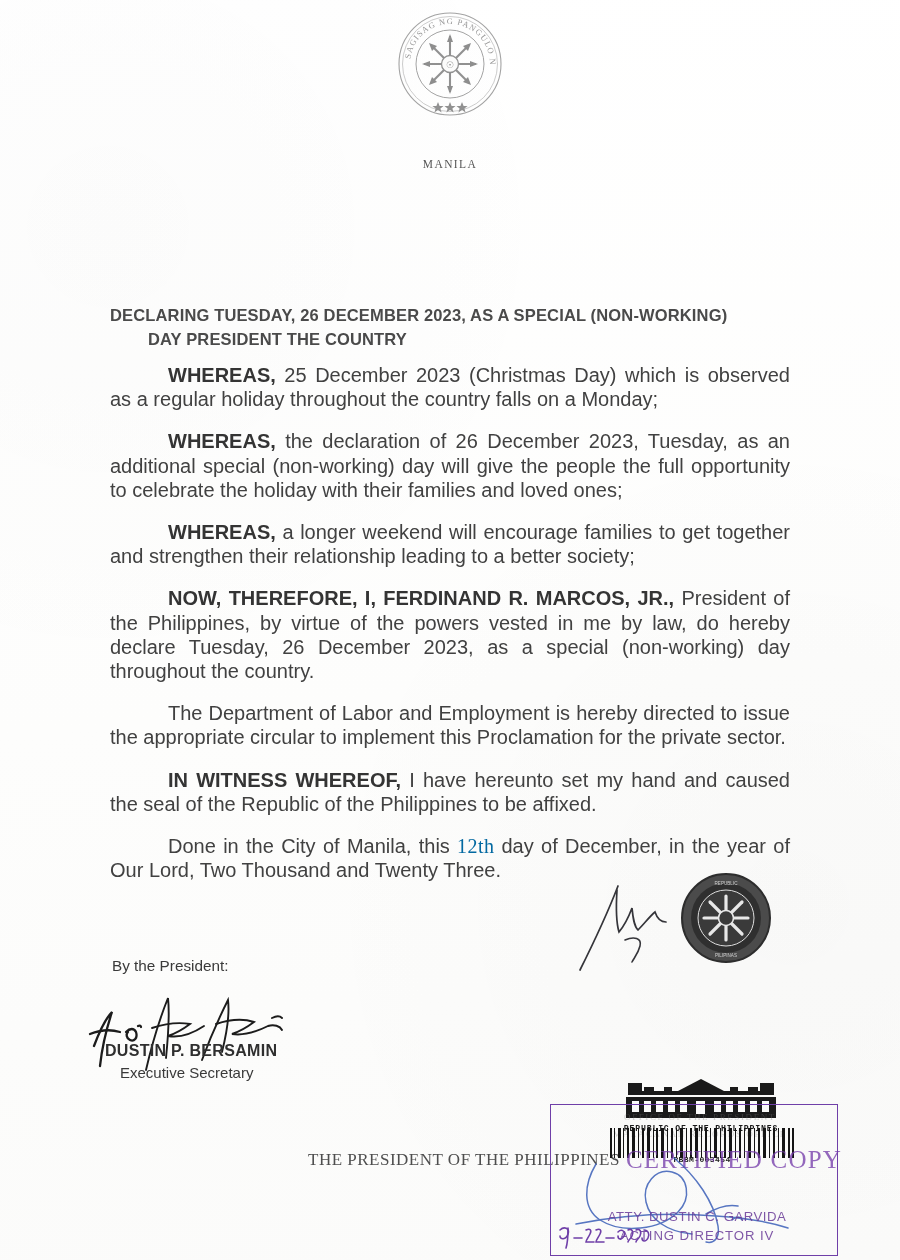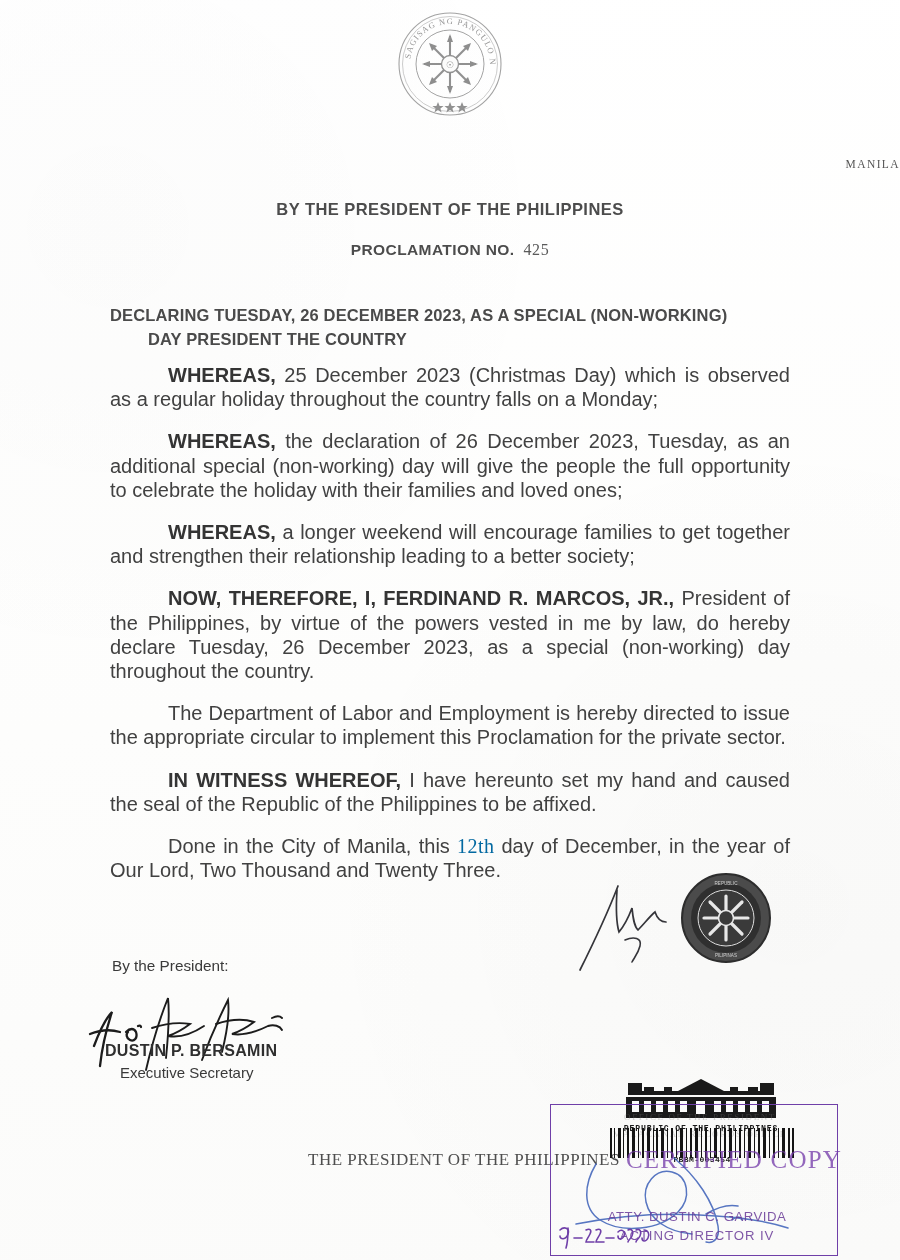--- a/index.html
+++ b/index.html
@@ -47,21 +47,21 @@
     font-family: "Liberation Serif", serif;
     font-size: 19px;
     letter-spacing: 1.1px;
     color: #4a4a4a;
   }
   .palace-sub {
     position: absolute;
     top: 158px;
     left: 0;
     width: 100%;
-    text-align: right;
+    text-align: center;
     font-family: "Liberation Serif", serif;
     font-size: 11.5px;
     letter-spacing: 1.4px;
     color: #555;
   }
 
   .by-president {
     position: absolute;
     top: 200px;
     left: 0;
@@ -340,25 +340,21 @@
       <g fill="#4f4f4f">
         <polygon points="42,92 43.6,96 47.6,96 44.4,98.4 45.6,102.4 42,100 38.4,102.4 39.6,98.4 36.4,96 40.4,96"></polygon>
         <polygon points="54,92 55.6,96 59.6,96 56.4,98.4 57.6,102.4 54,100 50.4,102.4 51.6,98.4 48.4,96 52.4,96"></polygon>
         <polygon points="66,92 67.6,96 71.6,96 68.4,98.4 69.6,102.4 66,100 62.4,102.4 63.6,98.4 60.4,96 64.4,96"></polygon>
       </g>
     </svg>
   </div>
 
   <div class="palace-sub">MANILA</div>
 
-  <div class="by-president">BY THE PRESIDENT OF THE PHILIPPINES</div>
-
-  <div class="proc-line">
-    <span>PROCLAMATION NO.</span><span class="proc-number">425</span>
-  </div>
+
 
   <div class="decl-title">
     <span>DECLARING TUESDAY, 26 DECEMBER 2023, AS A SPECIAL (NON-WORKING)</span>
     <span class="l2">DAY PRESIDENT THE COUNTRY</span>
   </div>
 
   <div class="body-block">
     <p class="para"><b>WHEREAS,</b><span> 25 December 2023 (Christmas Day) which is observed as a regular holiday throughout the country falls on a Monday;</span></p>
     <p class="para"><b>WHEREAS,</b><span> the declaration of 26 December 2023, Tuesday, as an additional special (non-working) day will give the people the full opportunity to celebrate the holiday with their families and loved ones;</span></p>
     <p class="para"><b>WHEREAS,</b><span> a longer weekend will encourage families to get together and strengthen their relationship leading to a better society;</span></p>

